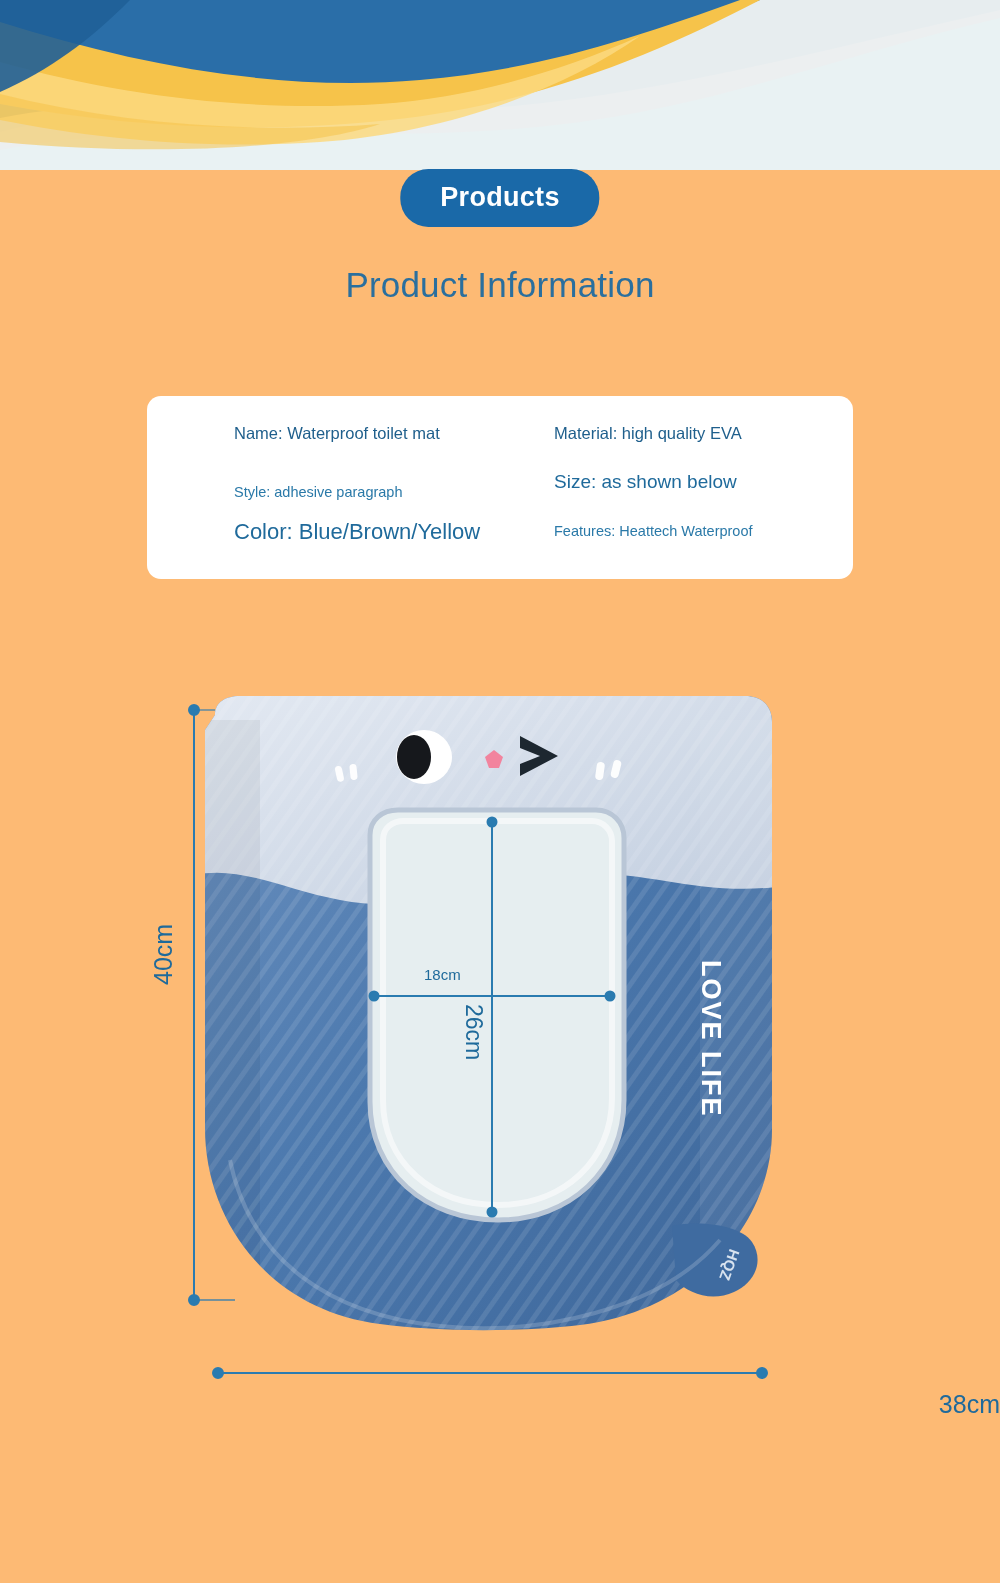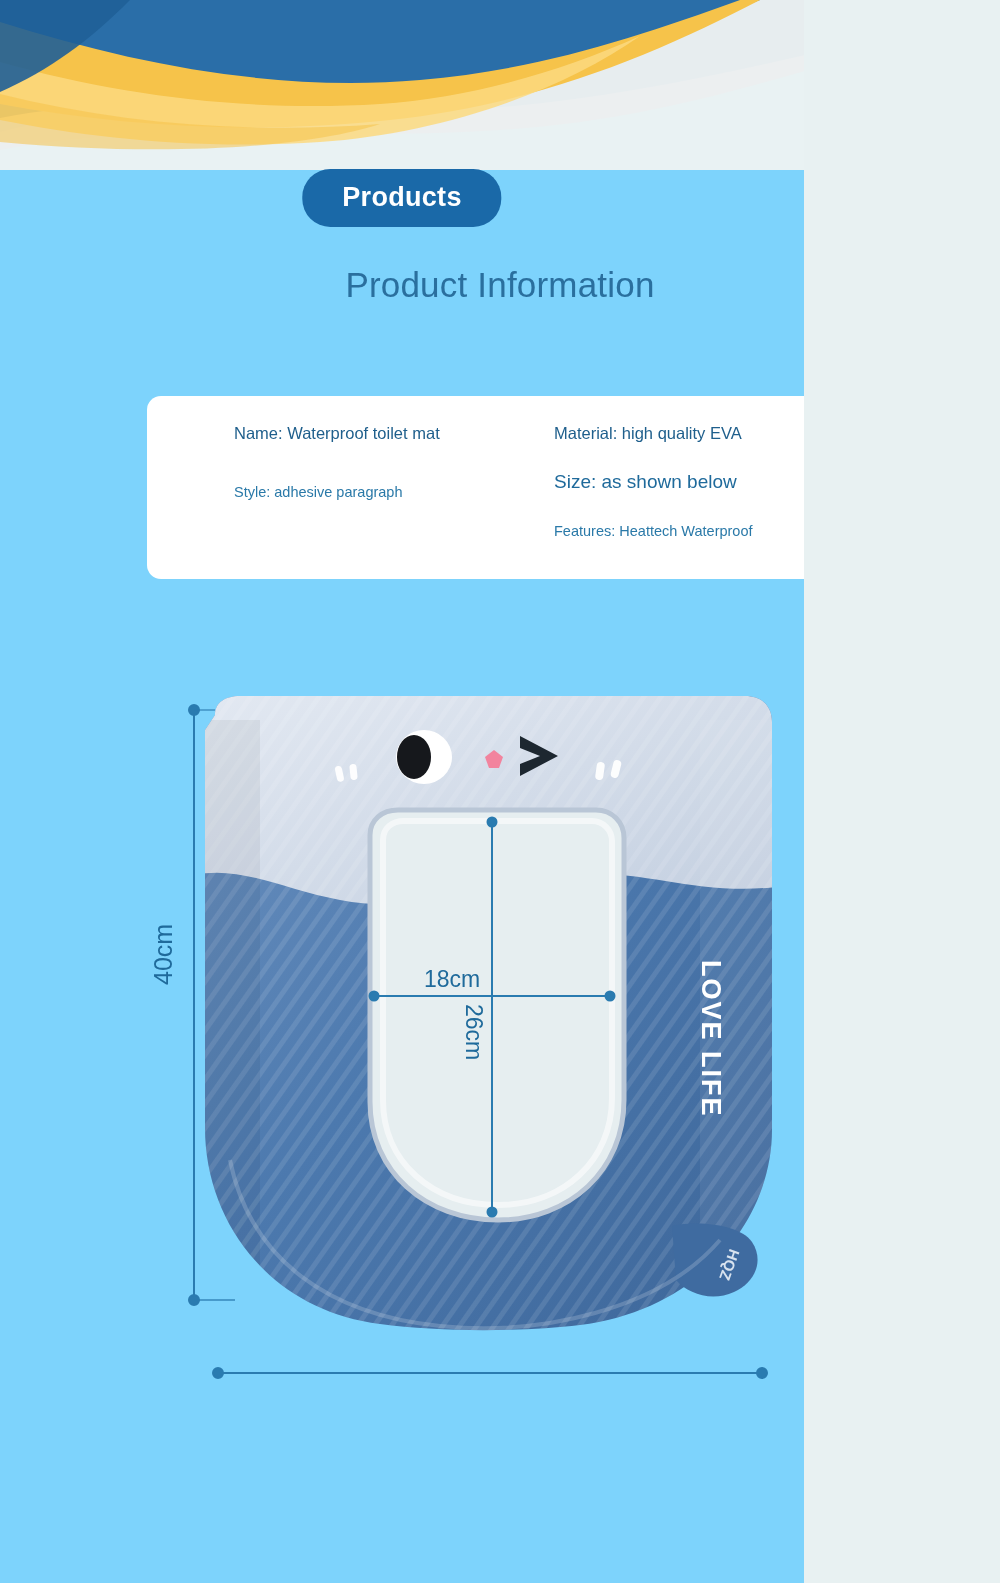--- a/index.html
+++ b/index.html
@@ -5,23 +5,23 @@
   * { box-sizing: border-box; margin: 0; padding: 0; }
   html, body {
     width: 1000px;
     height: 1583px;
     font-family: "Liberation Sans", sans-serif;
     background: #e8f1f2;
     overflow: hidden;
   }
   .page {
     position: relative;
-    width: 804px;
+    width: 1000px;
     height: 1583px;
-    background: #7dd3fc;
+    background: #fdba74;
     overflow: hidden;
   }
 
   
   .wave-wrap {
     position: absolute;
     top: 0; left: 0;
     width: 1000px;
     height: 170px;
     overflow: hidden;
@@ -102,21 +102,21 @@
     font-weight: normal;
     white-space: nowrap;
   }
   .dim-40 {
     left: 149px;
     top: 985px;
     transform: rotate(-90deg);
     transform-origin: left top;
     font-size: 25px;
   }
-  .dim-18 { left: 424px; top: 966px; font-size: 23px; }
+  .dim-18 { left: 424px; top: 966px; font-size: 15px; }
   .dim-26 {
     left: 487px;
     top: 1004px;
     transform: rotate(90deg);
     transform-origin: left top;
     font-size: 23px;
   }
   .dim-38 {
     left: 0; top: 1390px;
     width: 1000px;
@@ -154,20 +154,21 @@
   <div class="pill">Products</div>
 
   <div class="section-title">Product Information</div>
 
   <div class="info-card">
     <div class="info-grid">
       <div class="info-item i-name">Name: Waterproof toilet mat</div>
       <div class="info-item i-material">Material: high quality EVA</div>
       <div class="info-item i-style">Style: adhesive paragraph</div>
       <div class="info-item i-size">Size: as shown below</div>
+      <div class="info-item i-color">Color: Blue/Brown/Yellow</div>
       <div class="info-item i-features">Features: Heattech Waterproof</div>
     </div>
   </div>
 
   <div class="product-area">
     <svg width="1000" height="790" viewBox="0 0 1000 790" xmlns="http://www.w3.org/2000/svg">
       <defs>
         <linearGradient id="gBlue" x1="0" y1="0" x2="1" y2="1">
           <stop offset="0%" stop-color="#6d92c0"></stop>
           <stop offset="45%" stop-color="#4c79ae"></stop>

